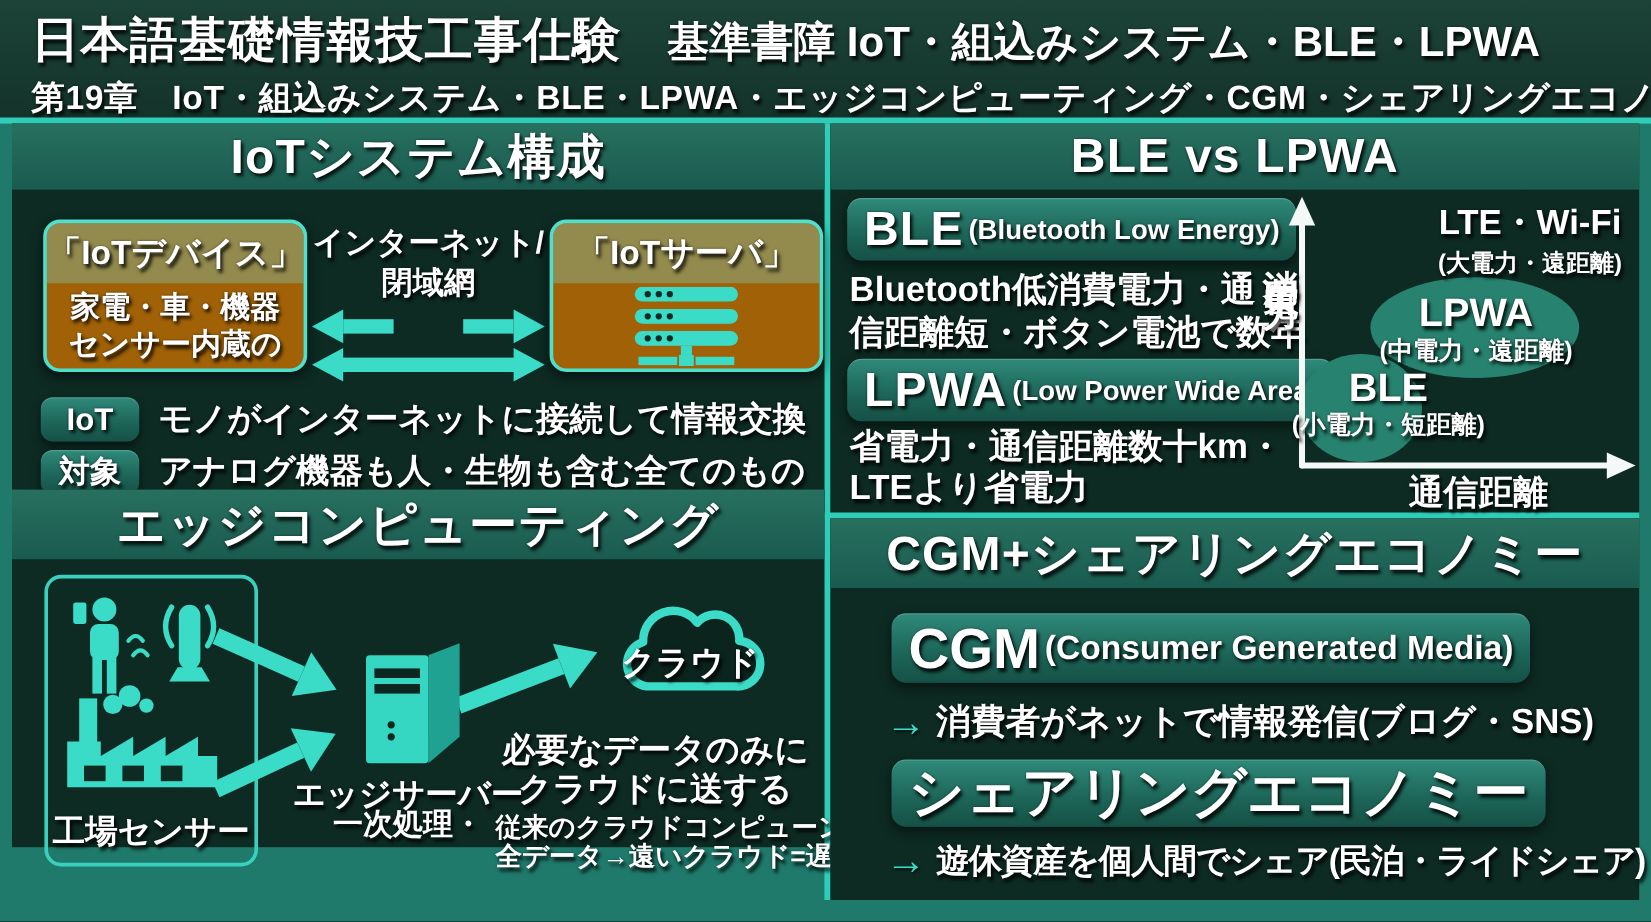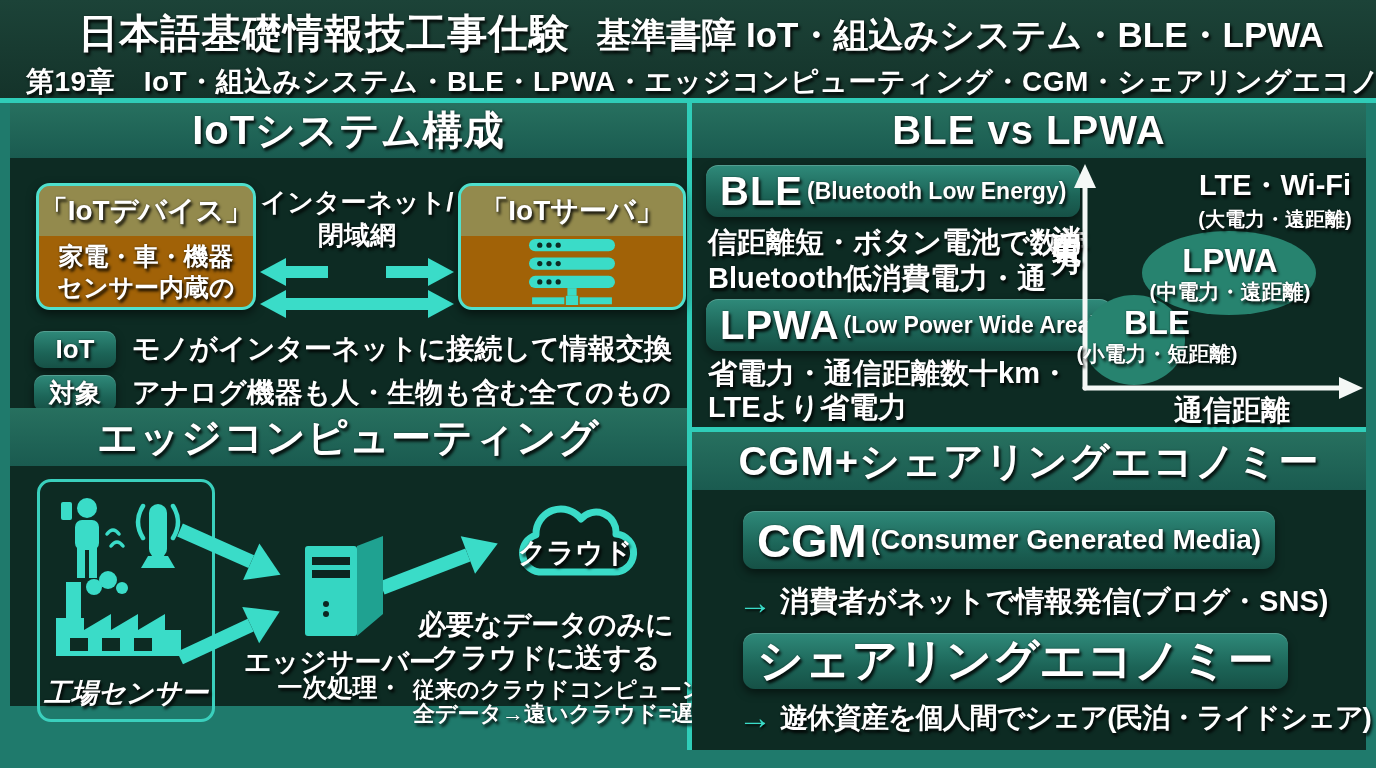--- a/index.html
+++ b/index.html
@@ -2,21 +2,21 @@
 <html><head>
 <meta charset="utf-8">
 <style>
   html,body{margin:0;padding:0;background:#0a1d18;}
   *{box-sizing:border-box;}
   body{font-family:"Liberation Sans","DejaVu Sans",sans-serif;font-weight:bold;color:#fff;}
   .canvas{position:relative;width:1376px;height:768px;overflow:hidden;background:#1F7A6C;}
   .txt{text-shadow:2px 3px 3px rgba(0,0,0,.85),0 0 2px rgba(0,0,0,.5);}
   
   .header{position:absolute;left:0;top:0;width:1376px;height:98px;background:linear-gradient(180deg,#1C4338 0%,#14332A 100%);padding:6px 0 0 26px;}
-  .hline1{display:flex;align-items:baseline;gap:26px;white-space:nowrap;justify-content:center;}
+  .hline1{display:flex;align-items:baseline;gap:38px;white-space:nowrap;}
   .htitle{font-size:40px;letter-spacing:1px;}
   .hsub{font-size:35px;}
   .hchapter{font-size:28px;white-space:nowrap;margin-top:2px;letter-spacing:0.5px;}
   
   .div-top{position:absolute;left:0;top:98px;width:1376px;height:5px;background:#2FCDB8;}
   .div-h{position:absolute;left:10px;top:427px;width:1356px;height:5px;background:#2FCDB8;}
   .div-v{position:absolute;left:687px;top:103px;width:5px;height:647px;background:#2FCDB8;}
   
   .panel{position:absolute;background:#0D2B23;}
   .p-tl{left:10px;top:103px;width:677px;height:324px;}
@@ -39,21 +39,21 @@
   .info-row .rtext{margin-left:16px;font-size:28px;}
   
   .term-big{font-size:40px;letter-spacing:1px;}
   .term-full{font-size:23px;margin-left:4px;}
   .bledesc{position:absolute;font-size:29px;line-height:36px;white-space:nowrap;}
   .chart{position:absolute;left:345px;top:0;width:329px;height:266px;}
   .chart .lbl{position:absolute;text-align:center;white-space:nowrap;}
   .ylab{position:absolute;left:8px;top:42px;writing-mode:vertical-rl;text-orientation:upright;font-size:30px;letter-spacing:7px;}
   
   .srcbox{position:absolute;left:27px;top:13px;width:178px;height:243px;border:3px solid #3AD0BD;border-radius:14px;}
-  .srclabel{position:absolute;left:0;right:0;bottom:8px;text-align:center;font-size:27px;white-space:nowrap;font-style:italic;}
+  .srclabel{position:absolute;left:0;right:0;bottom:8px;text-align:center;font-size:27px;white-space:nowrap;}
   .edge-note1{position:absolute;left:400px;top:142px;width:272px;text-align:center;font-size:28px;line-height:33px;}
   .edge-note2{position:absolute;left:403px;top:212px;width:272px;text-align:center;font-size:22px;line-height:24px;white-space:nowrap;}
   .srvlabel{position:absolute;left:222px;top:184px;width:216px;text-align:center;font-size:25px;line-height:25px;white-space:nowrap;}
   .cloudwrap{position:absolute;left:495px;top:18px;width:140px;height:100px;}
   .cloudlabel{position:absolute;left:0;right:0;top:50px;text-align:center;font-size:28px;}
   
   .arrowline{position:absolute;display:flex;align-items:center;white-space:nowrap;}
   .cyan-arrow{color:#3ADCC8;font-size:34px;margin-right:8px;text-shadow:1px 2px 2px rgba(0,0,0,.7);}
   .netlabel{position:absolute;left:246px;top:28px;width:202px;text-align:center;font-size:26px;line-height:33px;white-space:nowrap;}
 </style>
@@ -143,22 +143,22 @@
 
   <div class="panel p-tr">
     <div class="ptitle txt">BLE vs LPWA</div>
     <div class="pbody">
 
       <div class="term-badge" style="left:14px;top:7px;height:52px;">
         <span class="term-big txt">BLE</span>
         <span class="term-full txt">(Bluetooth Low Energy)</span>
       </div>
       <div class="bledesc txt" style="left:16px;top:66px;">
+        <div>Bluetooth低消費電力・通</div>
         <div>信距離短・ボタン電池で数年</div>
-        <div>Bluetooth低消費電力・通</div>
       </div>
 
       <div class="term-badge" style="left:14px;top:141px;height:52px;">
         <span class="term-big txt">LPWA</span>
         <span class="term-full txt">(Low Power Wide Area)</span>
       </div>
       <div class="bledesc txt" style="left:16px;top:198px;line-height:34px;">
         <div>省電力・通信距離数十km・</div>
         <div>LTEより省電力</div>
       </div>

